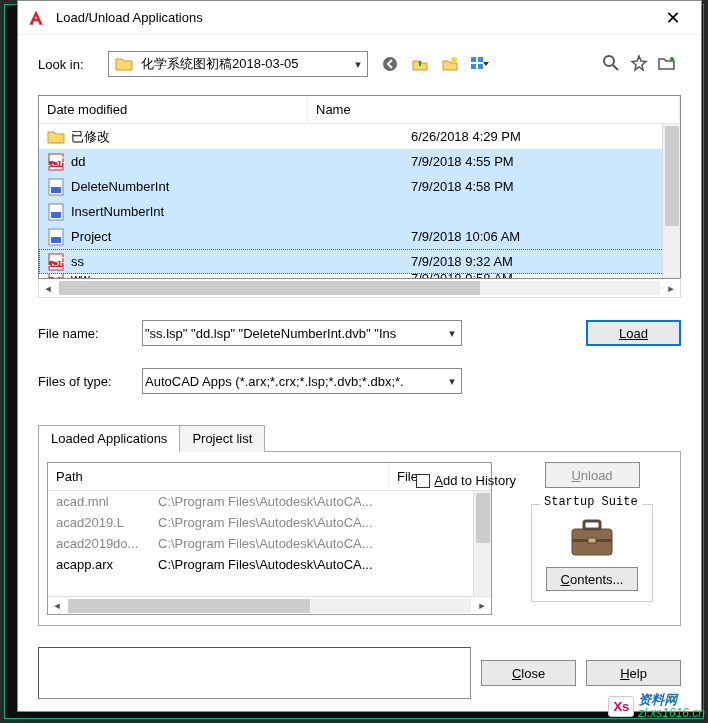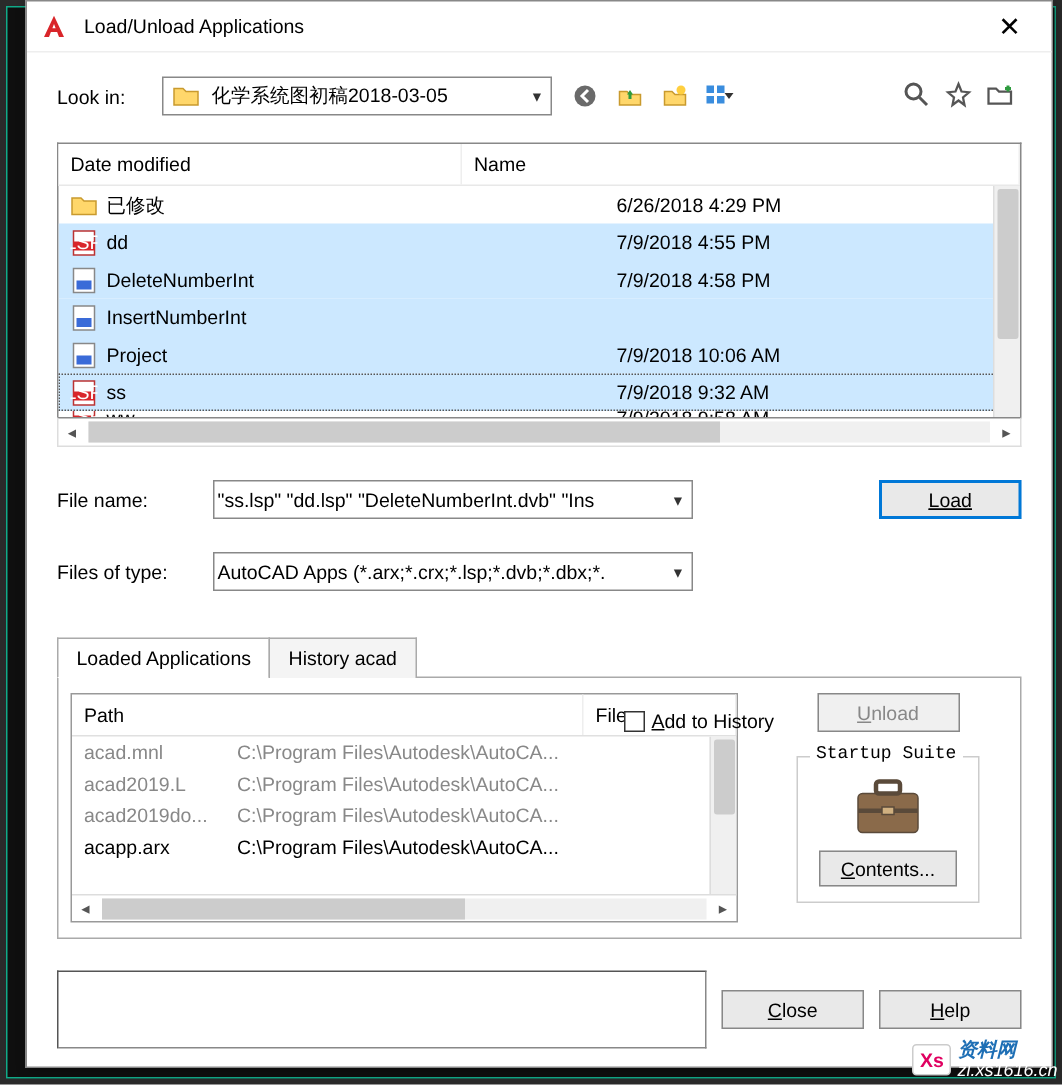--- a/index.html
+++ b/index.html
@@ -68,21 +68,21 @@
 .ll-row .c2 { flex: 1; overflow: hidden; text-overflow: ellipsis; white-space: nowrap; }
 .ll-hscroll { display: flex; align-items: center; border-top: 1px solid #ddd; height: 18px; }
 .right-col { width: 160px; display: flex; flex-direction: column; align-items: center; gap: 12px; }
 .startup { border: 1px solid #ccc; padding: 6px 14px 10px; text-align: center; margin-top: 4px; position: relative; }
 .startup .legend { position: absolute; top: -10px; left: 8px; background: #fff; padding: 0 4px; font-size: 12px; font-family: Liberation Mono, monospace; }
 .briefcase { width: 48px; height: 44px; margin: 4px auto 8px; display: block; }
 .footer { position: absolute; bottom: 12px; left: 20px; right: 20px; display: flex; align-items: center; gap: 10px; }
 .status { flex: 1; height: 52px; border: 1px solid #888; border-top-color: #555; border-left-color: #555; background: #fff; }
 .watermark { position: absolute; bottom: 3px; right: 3px; display: flex; align-items: center; gap: 4px; color: #0088cc; font-style: italic; font-size: 13px; pointer-events: none; }
 .watermark .xs { background: #fff; border: 1px solid #ccc; padding: 2px 4px; font-weight: bold; color: #e00060; font-style: normal; border-radius: 3px; }
-.watermark .url { color: #ffffff; font-size: 12px; }
+.watermark .url { color: #22c55e; font-size: 12px; }
 </style>
 </head>
 <body>
 
 <div class="frame"></div>
 
 <div class="dialog">
   <div class="titlebar">
     <svg class="app-icon" viewBox="0 0 24 24">
         <path d="M4 20 L12 3 L20 20 L16 20 L14.5 16 L9.5 16 L8 20 Z M10.7 13 L13.3 13 L12 9.5 Z" fill="#d9252a"></path>
@@ -247,21 +247,21 @@
           <div class="combo">
             <span class="combo-text">AutoCAD Apps (*.arx;*.crx;*.lsp;*.dvb;*.dbx;*.</span>
             <span class="combo-arrow">▾</span>
           </div>
         </div>
       <div style="width:95px"></div>
     </div>
 
     <div class="tabs">
       <div class="tab active">Loaded Applications</div>
-      <div class="tab">History acad</div>
+      <div class="tab">Project list</div>
     </div>
     <div class="adh">
       <div class="chk"></div>
       <span><u>A</u><span id="adh-rest">dd to History</span></span>
     </div>
 
     <div class="bottom-pane">
       <div class="loaded-list">
         <div class="ll-head">
           <div class="ll-head-cell p">Path</div>

